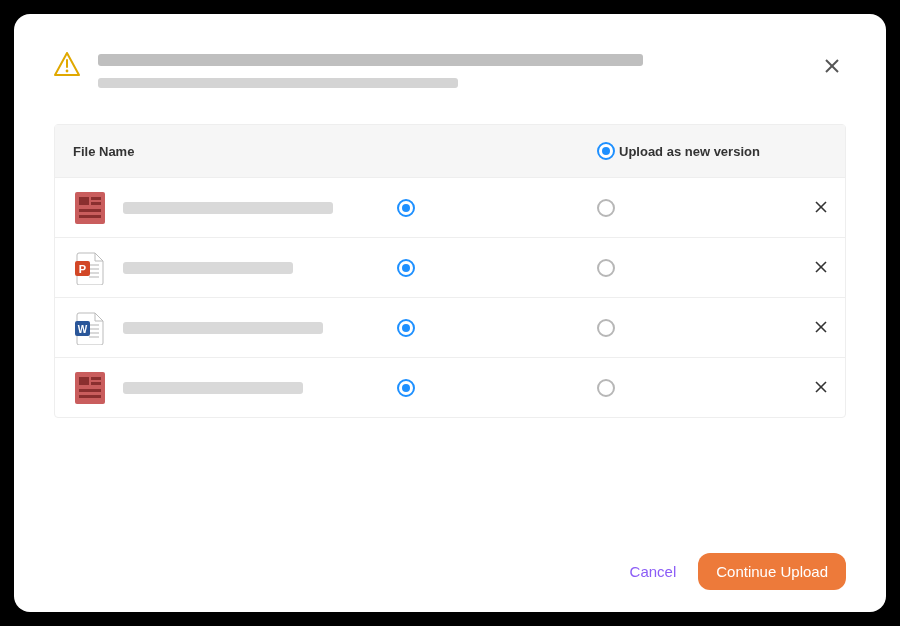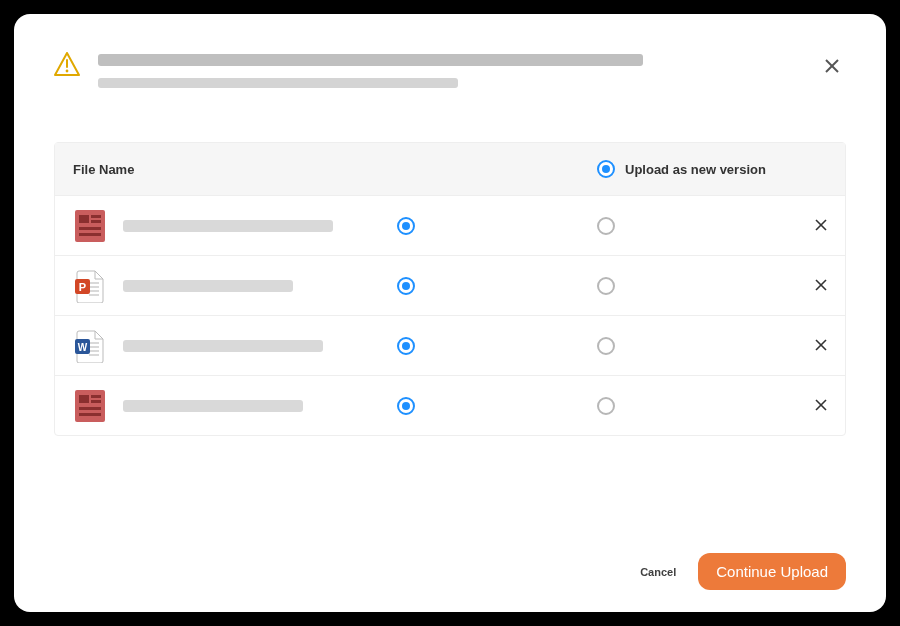--- a/index.html
+++ b/index.html
@@ -18,27 +18,27 @@
     height:10px; border-radius:3px; background:#c7c7c7; margin-bottom:12px;
   }
   .ph1 { width:545px; height:12px; background:#bfbfbf; }
   .ph2 { width:360px; height:10px; background:#d4d4d4; }
   .close-btn {
     flex:0 0 auto; margin-left:12px; width:28px; height:28px;
     display:flex; align-items:center; justify-content:center;
     color:#555; cursor:pointer; font-size:18px;
   }
 
-  .table { margin-top:42px; border:1px solid #eee; border-radius:4px; }
+  .table { margin-top:24px; border:1px solid #eee; border-radius:4px; }
   .thead {
     display:flex; align-items:center; background:#f6f6f6;
     height:52px; font-size:13px; color:#333; font-weight:600;
   }
   .col-file { flex:1; padding-left:18px; }
-  .col-opt { width:200px; display:flex; align-items:center; gap:10px; }
+  .col-opt { width:200px; display:flex; align-items:center; gap:4px; }
   .col-remove { width:48px; display:flex; align-items:center; justify-content:center; }
 
   .radio {
     width:18px; height:18px; border:2px solid #b7b7b7; border-radius:50%;
     position:relative; display:inline-block; cursor:pointer; background:#fff;
   }
   .radio.checked { border-color:#1e90ff; }
   .radio.checked::after {
     content:""; position:absolute; left:3px; top:3px;
     width:8px; height:8px; border-radius:50%; background:#1e90ff;
@@ -54,21 +54,21 @@
   }
   .remove-btn { color:#333; font-size:16px; cursor:pointer; }
 
   
   .fi { width:34px; height:34px; display:flex; align-items:center; justify-content:center; }
   .fi svg { display:block; }
 
   .footer {
     position:absolute; right:40px; bottom:22px; display:flex; align-items:center; gap:22px;
   }
-  .cancel-btn { font-size:11px; color:#404040; cursor:pointer;font-weight:bold; }
+  .cancel-btn { font-size:15px; color:#8b5cf6; cursor:pointer; }
   .continue-btn {
     background:#ed7a3a; color:#fff; border:none; border-radius:12px;
     padding:10px 18px; font-size:15px; cursor:pointer;
   }
 </style>
 </head>
 <body>
 
 <div class="frame">
   <div class="dialog">

